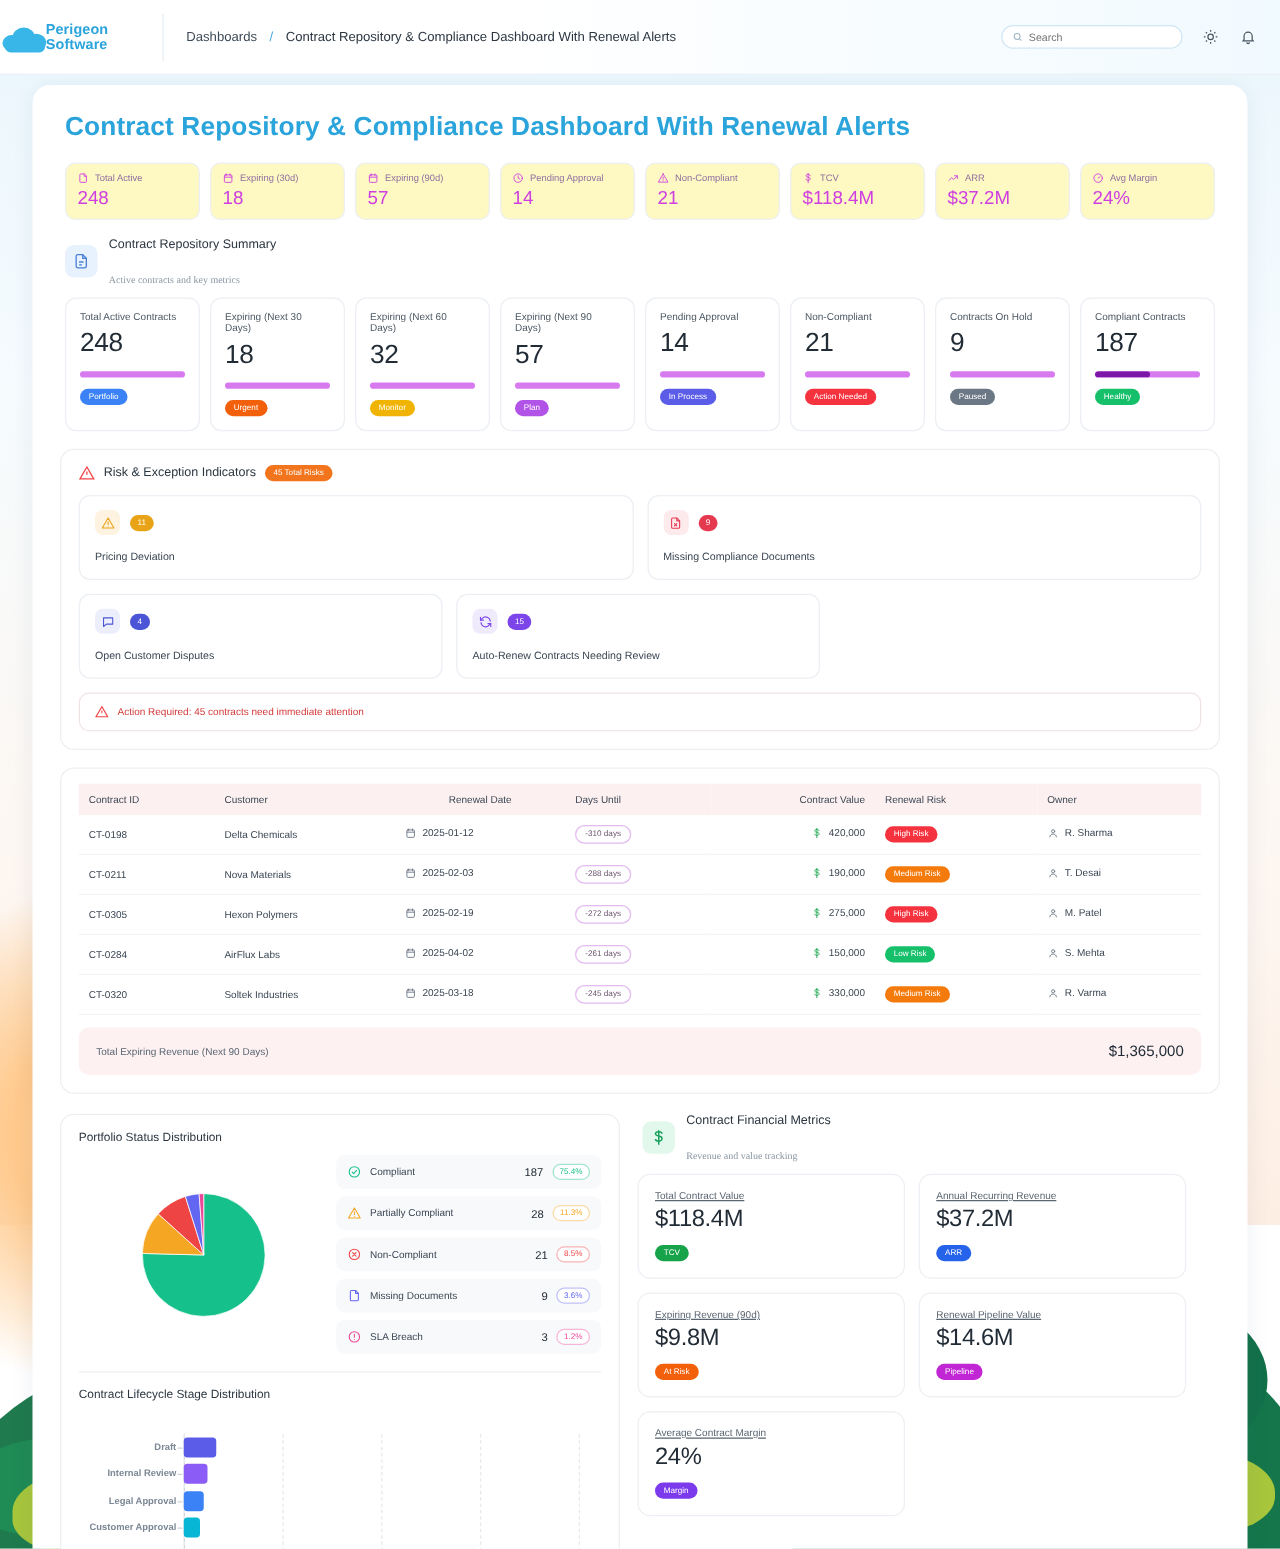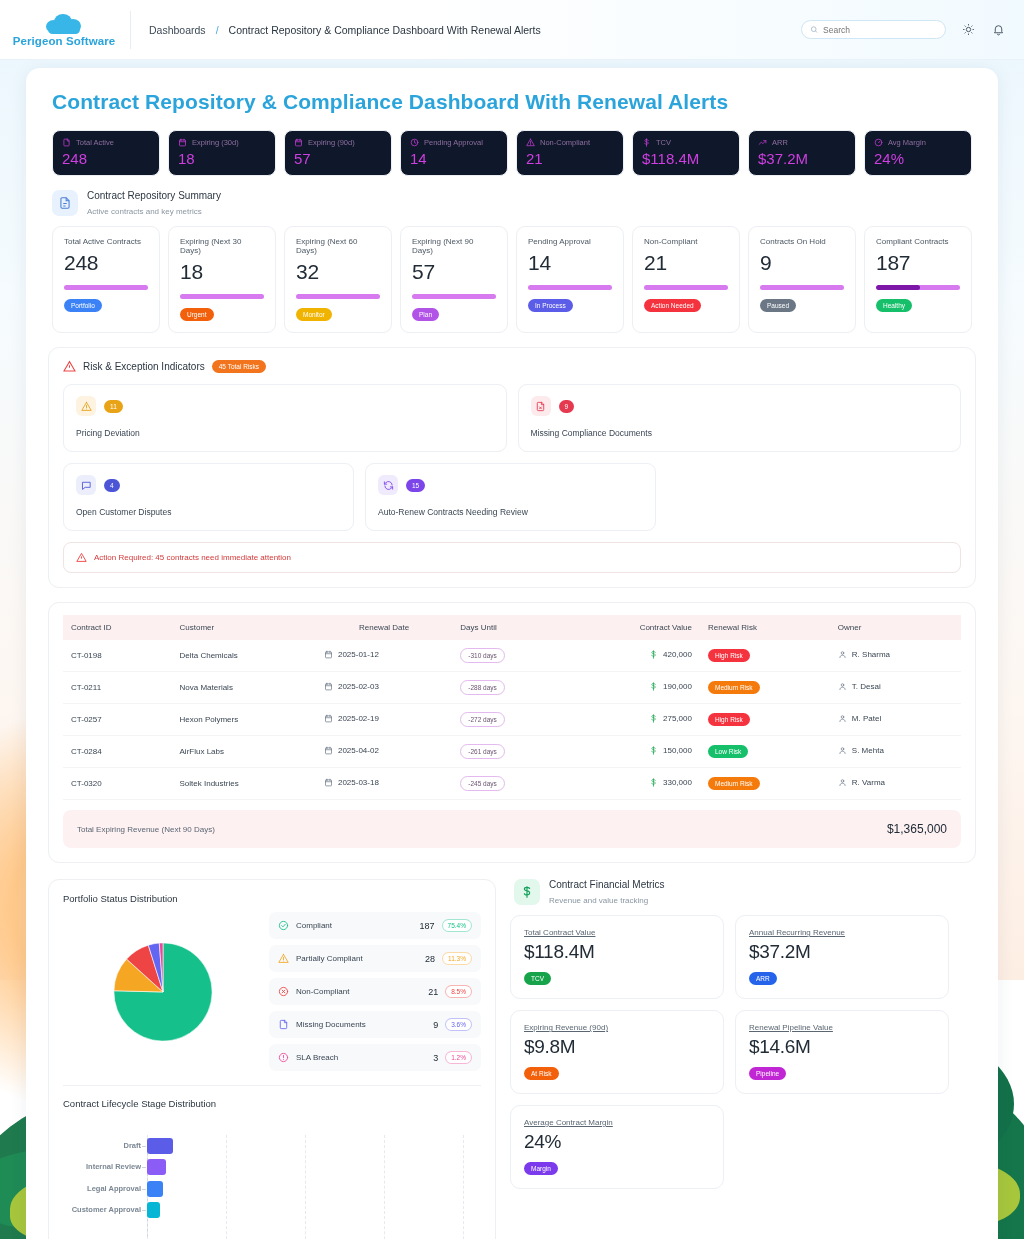--- a/index.html
+++ b/index.html
@@ -28,21 +28,21 @@
   .trunk { position:absolute; background:#7a5230; border-radius:2px; }
 
   
   .topbar {
     position: relative; z-index: 3;
     height: 60px; width: 1024px;
     background: linear-gradient(90deg,#ffffff 0%, #ffffff 40%, #f1faff 100%);
     display: flex; align-items: center;
     border-bottom: 1px solid #e9f2f8;
   }
-  .brand { width: 128px; display:flex; flex-direction:column; align-items:center; justify-content:center; gap:1px; }
+  .brand { width: 128px; display:flex; flex-direction:row; align-items:flex-end; justify-content:center; gap:1px; }
   .brand-cloud { width: 40px; height: 22px; position: relative; }
   .brand-cloud i { position:absolute; background:#38b6e8; border-radius:50%; display:block; }
   .brand-name { font-size: 11.5px; font-weight: bold; color:#2aa4db; letter-spacing:.1px; }
   .divider-v { width:1px; height:38px; background:#e6eef3; margin: 0 0 0 2px; }
   .crumbs { display:flex; align-items:center; gap:10px; padding-left:18px; font-size:10.5px; }
   .crumb-link { color:#3d4a56; }
   .crumb-sep { color:#4aa8e0; }
   .crumb-cur { color:#2b3641; }
   .top-right { margin-left:auto; display:flex; align-items:center; gap:14px; padding-right:18px; }
   .search-box {
@@ -65,35 +65,35 @@
     min-height: 1160px;
   }
   .page-title {
     font-size: 21px; font-weight: bold; color:#2aa4db;
     padding: 0 26px 16px 26px; letter-spacing:.1px;
   }
 
   
   .kpi-strip { display:flex; gap:8px; padding: 0 26px; }
   .kpi {
-    flex:1; border:1px solid #eceff3; border-radius:8px; background:#0f172a;
+    flex:1; border:1px solid #eceff3; border-radius:8px; background:#fef9c3;
     padding: 7px 9px 8px 9px; min-height: 45px;
   }
   .kpi-head { display:flex; align-items:center; gap:5px; }
   .kpi-ico { color:#cf3ee0; display:flex; }
   .kpi-label { font-size:7.5px; color:#8f6fa0; }
   .kpi-val { font-size:15px; color:#cf3ee0; margin-top:3px; }
 
   
   .sect-head { display:flex; align-items:center; gap:9px; padding: 14px 36px 10px 26px; }
   .sect-ico { width:26px; height:26px; border-radius:7px; display:flex; align-items:center; justify-content:center; }
   .sect-ico.blue { background:#e8f1fe; color:#4a7fd4; }
   .sect-ico.green { background:#e3f8ec; color:#17a05b; }
   .sect-t { font-size:10px; color:#2b3641; }
-  .sect-s { font-size:8px; color:#8a96a2; margin-top:6px; }
+  .sect-s { font-size:8px; color:#8a96a2; margin-top:18px;font-family:Liberation Serif, serif; }
 
   
   .stat-row { display:flex; gap:8px; padding: 0 26px; }
   .stat {
     flex:1; border:1px solid #eceff3; border-radius:9px; background:#fff;
     padding: 10px 11px 11px 11px;
   }
   .stat-label { font-size:8px; color:#4c5864; }
   .stat-val { font-size:21px; color:#222c36; margin-top:5px; letter-spacing:-.3px; }
   .stat-bar { height:5px; border-radius:3px; background:#d77af0; margin-top:10px; overflow:hidden; }
@@ -540,21 +540,21 @@
     <td><span class="chip" style="background:#f57a0c">Medium Risk</span></td>
     <td><span class="cell-ico">
                 <svg width="9" height="9" viewBox="0 0 24 24" fill="none" stroke="#6b7785" stroke-width="1.9" stroke-linecap="round" stroke-linejoin="round">
                   <circle cx="12" cy="8" r="3.4"></circle>
                   <path d="M5 20c0-3.6 3.1-6 7-6s7 2.4 7 6"></path>
                 </svg>
                 <span>T. Desai</span>
               </span></td>
   </tr>
   <tr>
-    <td class="cid">CT-0257</td>
+    <td class="cid">CT-0305</td>
     <td>Hexon Polymers</td>
     <td><span class="cell-ico">
                 <svg width="9" height="9" viewBox="0 0 24 24" fill="none" stroke="#6b7785" stroke-width="1.9" stroke-linecap="round" stroke-linejoin="round">
                   <rect x="4" y="5" width="16" height="16" rx="2"></rect>
                   <path d="M4 10h16M8 3v4M16 3v4"></path>
                 </svg>
                 <span>2025-02-19</span>
               </span></td>
     <td><span class="chip-out">-272 days</span></td>
     <td class="num-r"><span class="cell-ico" style="justify-content:flex-end">

